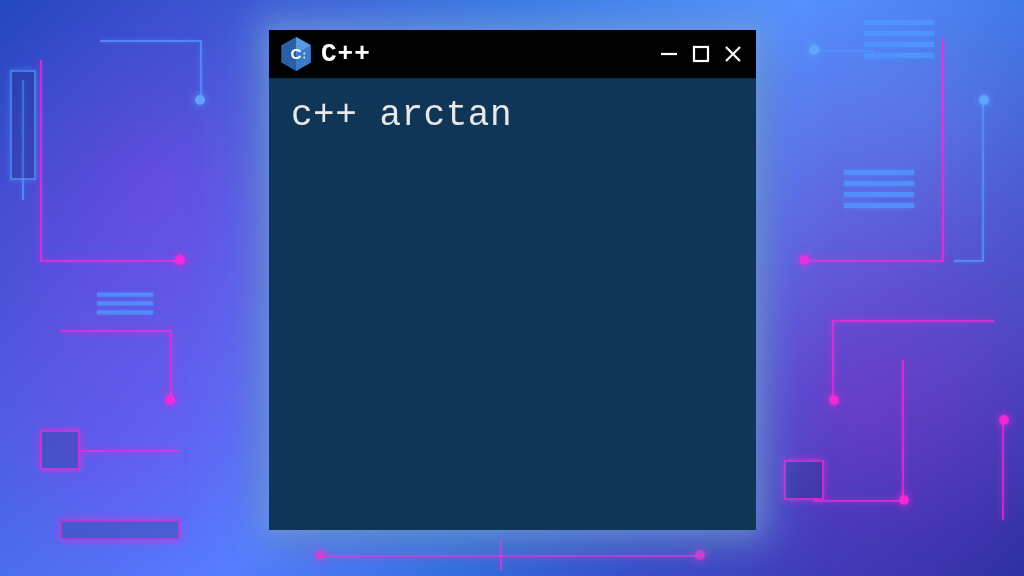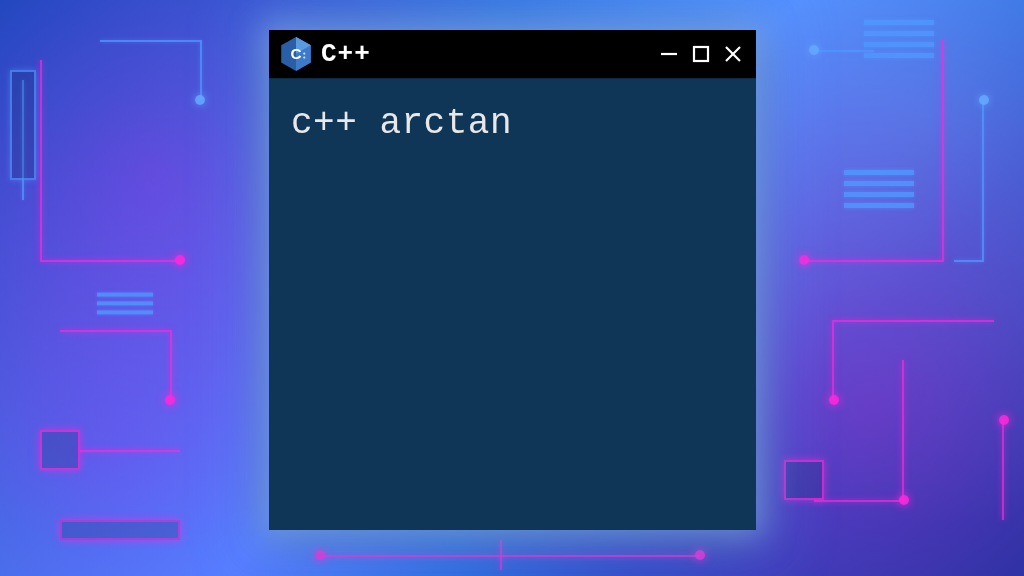--- a/index.html
+++ b/index.html
@@ -118,21 +118,21 @@
       align-items: center;
       justify-content: center;
       cursor: pointer;
       stroke: #fff;
       fill: none;
       stroke-width: 2.2;
     }
     .content {
       background: #0f3557;
       height: calc(100% - 48px);
-      padding: 24px 22px;
+      padding: 16px 22px;
       border-top: 1px solid #0a2a45;
     }
     .content-text {
       color: #e8e8e8;
       font-size: 36px;
       font-family: 'Courier New', monospace;
       letter-spacing: 0.5px;
     }
   </style>
 </head>

